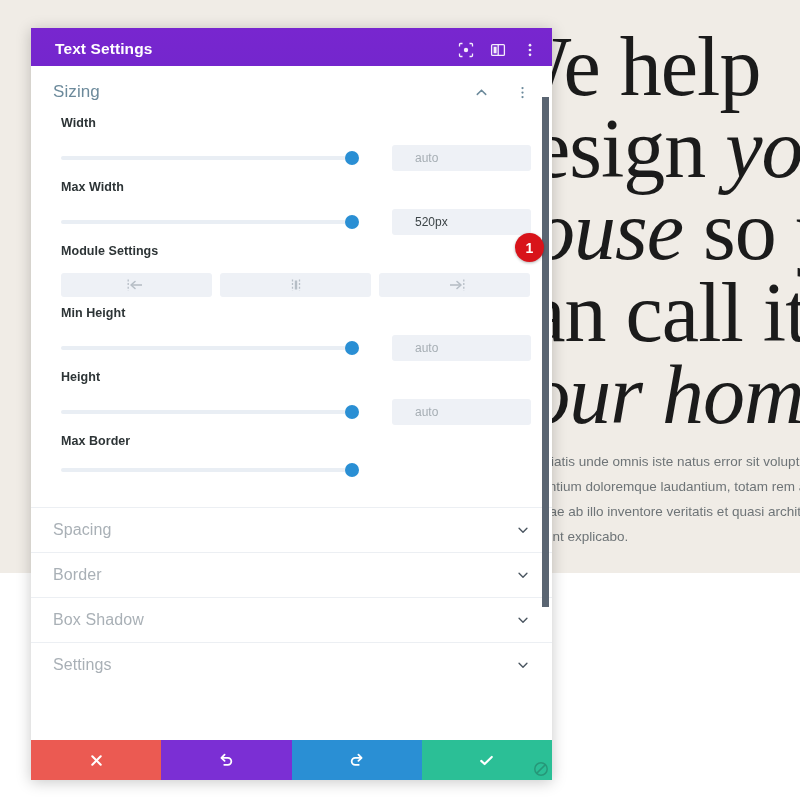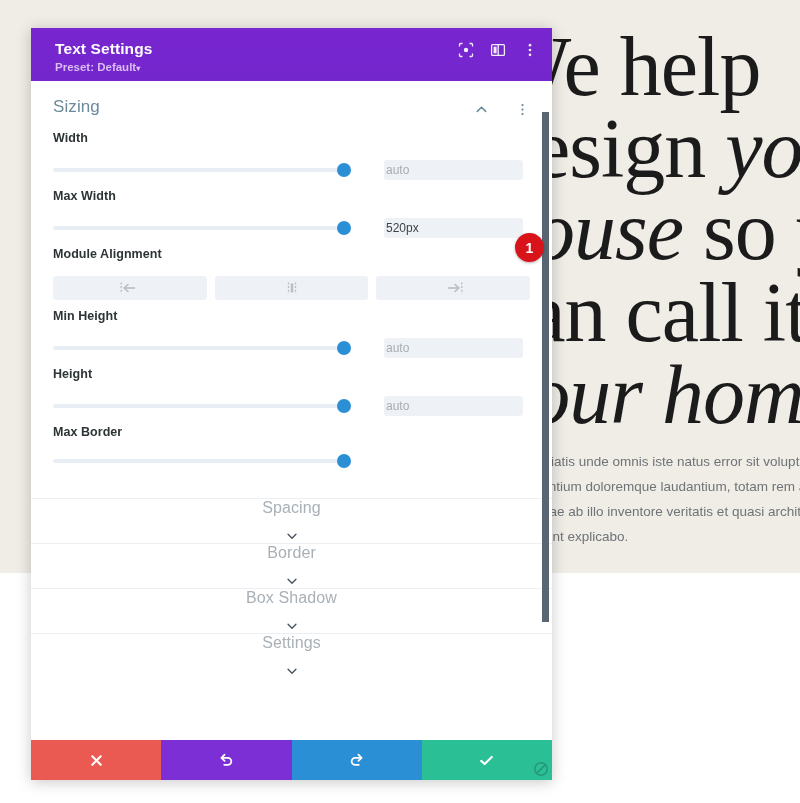--- a/index.html
+++ b/index.html
@@ -97,33 +97,33 @@
   #modal-body {
     flex: 1 1 auto;
     position: relative;
     overflow: hidden;
     background: #ffffff;
   }
   #scroll-inner { padding: 0 0 0 0; }
 
   .section-open { padding: 16px 22px 6px 22px; }
   #sizing-head {
-    display: flex; align-items: flex-end;
+    display: flex; align-items: center;
     padding-bottom: 14px;
     gap: 16px;
   }
   #sizing-title {
     font-size: 17px;
     color: #6c8a9b;
     flex: 1 1 auto;
     letter-spacing: .1px;
   }
   .sec-tool { width: 15px; height: 15px; margin-left: 10px; display: block; }
 
-  .field { padding: 0 0 9px 0; }
+  .field { padding: 0 0 9px 0; margin-left: 8px; }
   .field-label {
     font-size: 12.5px;
     font-weight: bold;
     color: #2d3436;
     margin-bottom: 15px;
     letter-spacing: .05px;
   }
   .field-row { display: flex; align-items: center; gap: 0; }
   .slider {
     position: relative;
@@ -138,27 +138,27 @@
   }
   .slider-knob {
     position: absolute; top: 0;
     left: 284px;
     width: 14px; height: 14px;
     border-radius: 50%;
     background: #2a8fd4;
   }
   .numbox {
     margin-left: 26px;
-    width: 139px; height: 20px;
+    width: 139px; height: 26px;
     background: #eef1f6;
     border: none; border-radius: 3px;
     font-family: "Liberation Sans", sans-serif;
     font-size: 12px;
     color: #3c4447;
-    padding: 0 2px;
+    padding: 0 23px;
     outline: none;
   }
   .numbox::placeholder { color: #a6aeb4; }
 
   
   #align-row { display: flex; gap: 8px; }
   .align-btn {
     flex: 1 1 0;
     height: 24px;
     background: #eef1f6;
@@ -168,21 +168,20 @@
   }
   .align-btn svg { display: block; }
 
   
   .collapsed {
     height: 45px;
     border-top: 1px solid #eceff3;
     display: flex; align-items: center;
     padding: 0 22px;
     cursor: pointer;
-    flex-direction: column;
   }
   .collapsed .lbl {
     flex: 1 1 auto;
     font-size: 16px;
     color: #a9b0b6;
     letter-spacing: .1px;
   }
   .collapsed .chev { width: 14px; height: 14px; display: block; }
   #collapsed-list { margin-top: 15px; }
 
@@ -246,23 +245,20 @@
     <div><span class="it">your home</span></div>
   </div>
 
   <div id="hero-para">Perspiciatis unde omnis iste natus error sit voluptatem accusantium doloremque laudantium, totam rem aperiam, eaque ipsa quae ab illo inventore veritatis et quasi architecto beatae vitae dicta sunt explicabo.</div>
 </div>
 
 <div id="modal">
 
   <div id="modal-header">
     <div id="modal-title">Text Settings</div>
-    <div id="modal-preset">
-      <span>Preset: Default</span><span class="caret">▾</span>
-    </div>
 
     <div id="header-icons">
       <span>
         <svg class="hicon" viewBox="0 0 16 16" fill="none" stroke="#ffffff" stroke-width="1.3">
           <path d="M1.5 4.5V2.5a1 1 0 0 1 1-1h2M11.5 1.5h2a1 1 0 0 1 1 1v2M14.5 11.5v2a1 1 0 0 1-1 1h-2M4.5 14.5h-2a1 1 0 0 1-1-1v-2"></path>
           <circle cx="8" cy="8" r="2.2" fill="#ffffff" stroke="none"></circle>
         </svg>
       </span>
       <span>
         <svg class="hicon" viewBox="0 0 16 16" fill="none" stroke="#ffffff" stroke-width="1.3">
@@ -319,21 +315,21 @@
           <div class="field-row">
             <div class="slider">
               <div class="slider-track"></div>
               <div class="slider-knob"></div>
             </div>
             <input class="numbox" type="text" placeholder="" value="520px" style="">
           </div>
         </div>
 
         <div class="field">
-          <div class="field-label">Module Alignment</div>
+          <div class="field-label">Module Settings</div>
           <div id="align-row">
             <div class="align-btn">
               <span>
                 <svg width="24" height="14" viewBox="0 0 24 14" fill="none" stroke="#b6bec6" stroke-width="1.3">
                   <line x1="3.2" y1="1.5" x2="3.2" y2="12.5" stroke-dasharray="2 1.6"></line>
                   <line x1="6" y1="7" x2="17" y2="7" stroke-width="1.6"></line>
                   <polyline points="10,3.5 6,7 10,10.5" stroke-width="1.6" stroke-linecap="round" stroke-linejoin="round"></polyline>
                 </svg>
               </span>
             </div>

